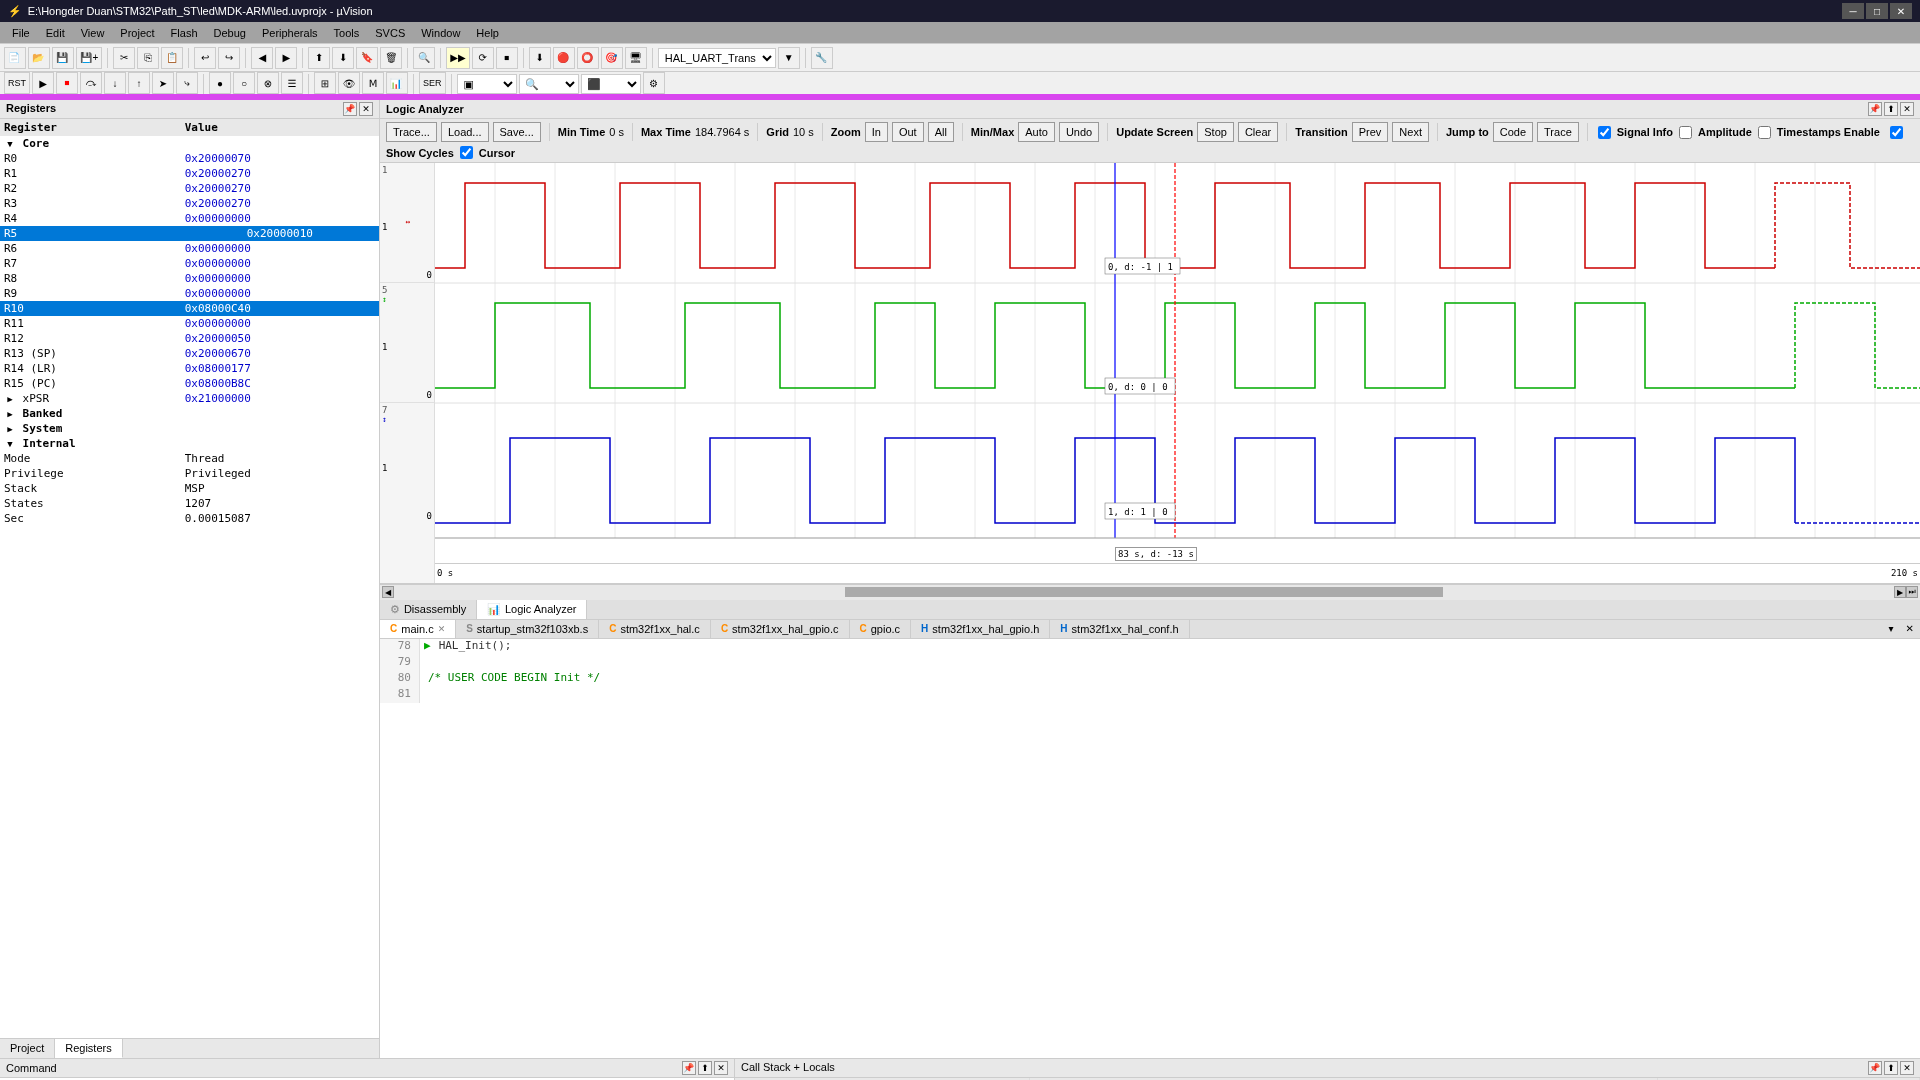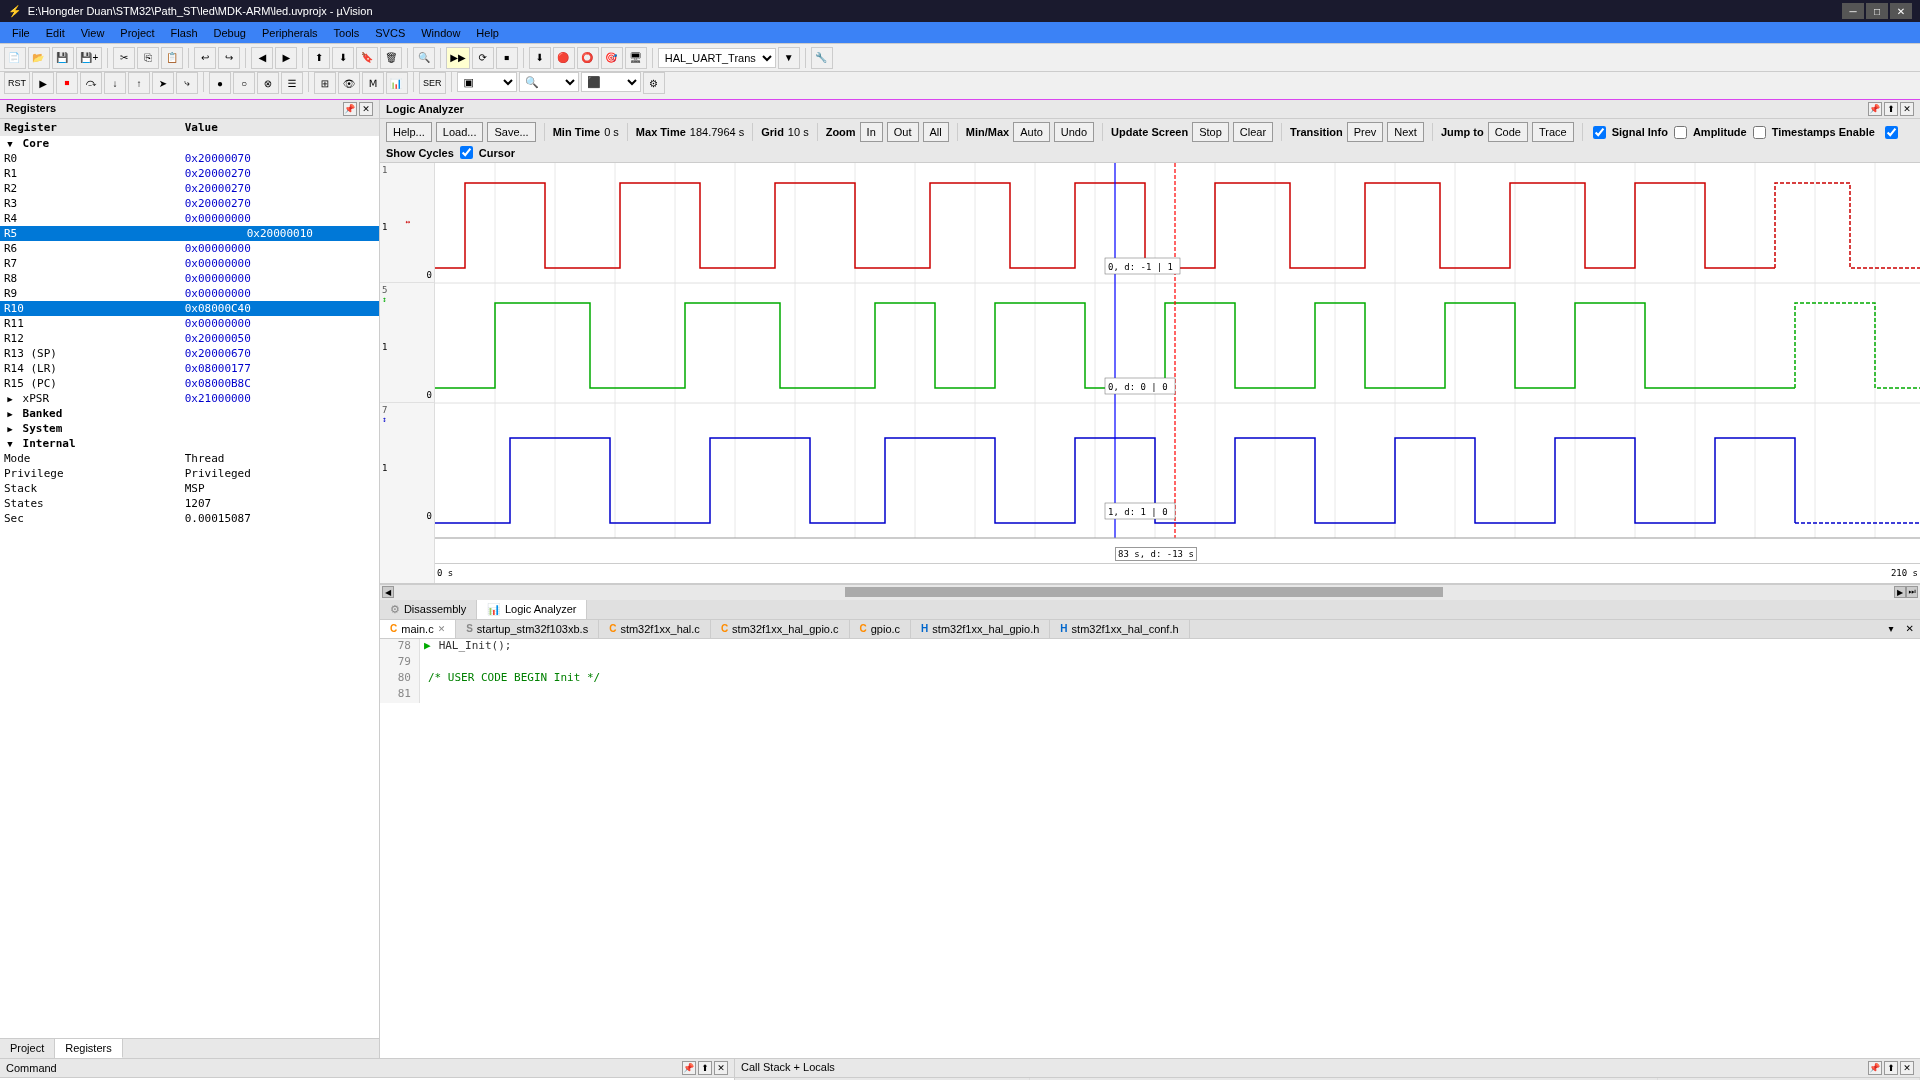--- a/index.html
+++ b/index.html
@@ -5,26 +5,26 @@
     * { box-sizing: border-box; margin: 0; padding: 0; }
     body { font-family: 'Segoe UI', Tahoma, Arial, sans-serif; font-size: 11px; background: #f0f0f0; color: #000; overflow: hidden; width: 1920px; height: 1080px; }
     
     
     #title-bar { background: #1a1a2e; color: #fff; height: 22px; display: flex; align-items: center; justify-content: space-between; padding: 0 8px; font-size: 11px; }
     #title-bar-left { display: flex; align-items: center; gap: 6px; }
     #title-bar-right { display: flex; gap: 2px; }
     .title-btn { width: 22px; height: 16px; background: #555; border: none; cursor: pointer; font-size: 10px; color: #fff; display: flex; align-items: center; justify-content: center; }
     
     
-    #menu-bar { background: #3b82f6; height: 22px; display: flex; align-items: center; border-bottom: 1px solid #ccc; padding: 0 4px; }
+    #menu-bar { background: #a3a3a3; height: 22px; display: flex; align-items: center; border-bottom: 1px solid #ccc; padding: 0 4px; }
     .menu-item { padding: 2px 8px; cursor: pointer; font-size: 11px; }
     
     
     #toolbar1 { background: #f0f0f0; height: 28px; display: flex; align-items: center; border-bottom: 1px solid #ccc; padding: 0 4px; gap: 2px; flex-wrap: nowrap; }
-    #toolbar2 { background: #f0f0f0; height: 28px; display: flex; align-items: flex-start; border-bottom: 1px solid #d946ef; padding: 0 4px; gap: 2px; }
+    #toolbar2 { background: #f0f0f0; height: 28px; display: flex; align-items: flex-end; border-bottom: 6px solid #d946ef; padding: 0 4px; gap: 2px; }
     .tb-btn { height: 22px; min-width: 22px; background: #f0f0f0; border: 1px solid #ccc; cursor: pointer; font-size: 10px; display: flex; align-items: center; justify-content: center; padding: 0 3px; }
     .tb-sep { width: 1px; height: 20px; background: #ccc; margin: 0 3px; }
     .tb-combo { height: 20px; font-size: 11px; border: 1px solid #ccc; background: #fff; padding: 0 2px; }
     
     
     #main-layout { display: flex; height: calc(1080px - 22px - 22px - 28px - 28px - 22px); }
     
     
     #left-panel { width: 380px; display: flex; flex-direction: column; border-right: 1px solid #ccc; }
     #registers-panel { flex: 1; background: #fff; overflow: auto; }
@@ -319,21 +319,21 @@
     <div id="la-header">
       <div id="la-title-bar">
         <span style="font-weight:bold;">Logic Analyzer</span>
         <div style="display:flex;gap:2px;">
           <button style="width:14px;height:14px;font-size:9px;cursor:pointer;border:1px solid #999;background:#f0f0f0;">📌</button>
           <button style="width:14px;height:14px;font-size:9px;cursor:pointer;border:1px solid #999;background:#f0f0f0;">⬆</button>
           <button style="width:14px;height:14px;font-size:9px;cursor:pointer;border:1px solid #999;background:#f0f0f0;">✕</button>
         </div>
       </div>
       <div class="la-ctrl-row">
-        <button class="la-btn">Help...</button>
+        <button class="la-btn">Trace...</button>
         <button class="la-btn">Load...</button>
         <button class="la-btn">Save...</button>
         <div class="la-sep"></div>
         <span class="la-label">Min Time</span>
         <span class="la-value">0 s</span>
         <div class="la-sep"></div>
         <span class="la-label">Max Time</span>
         <span class="la-value">184.7964 s</span>
         <div class="la-sep"></div>
         <span class="la-label">Grid</span>

